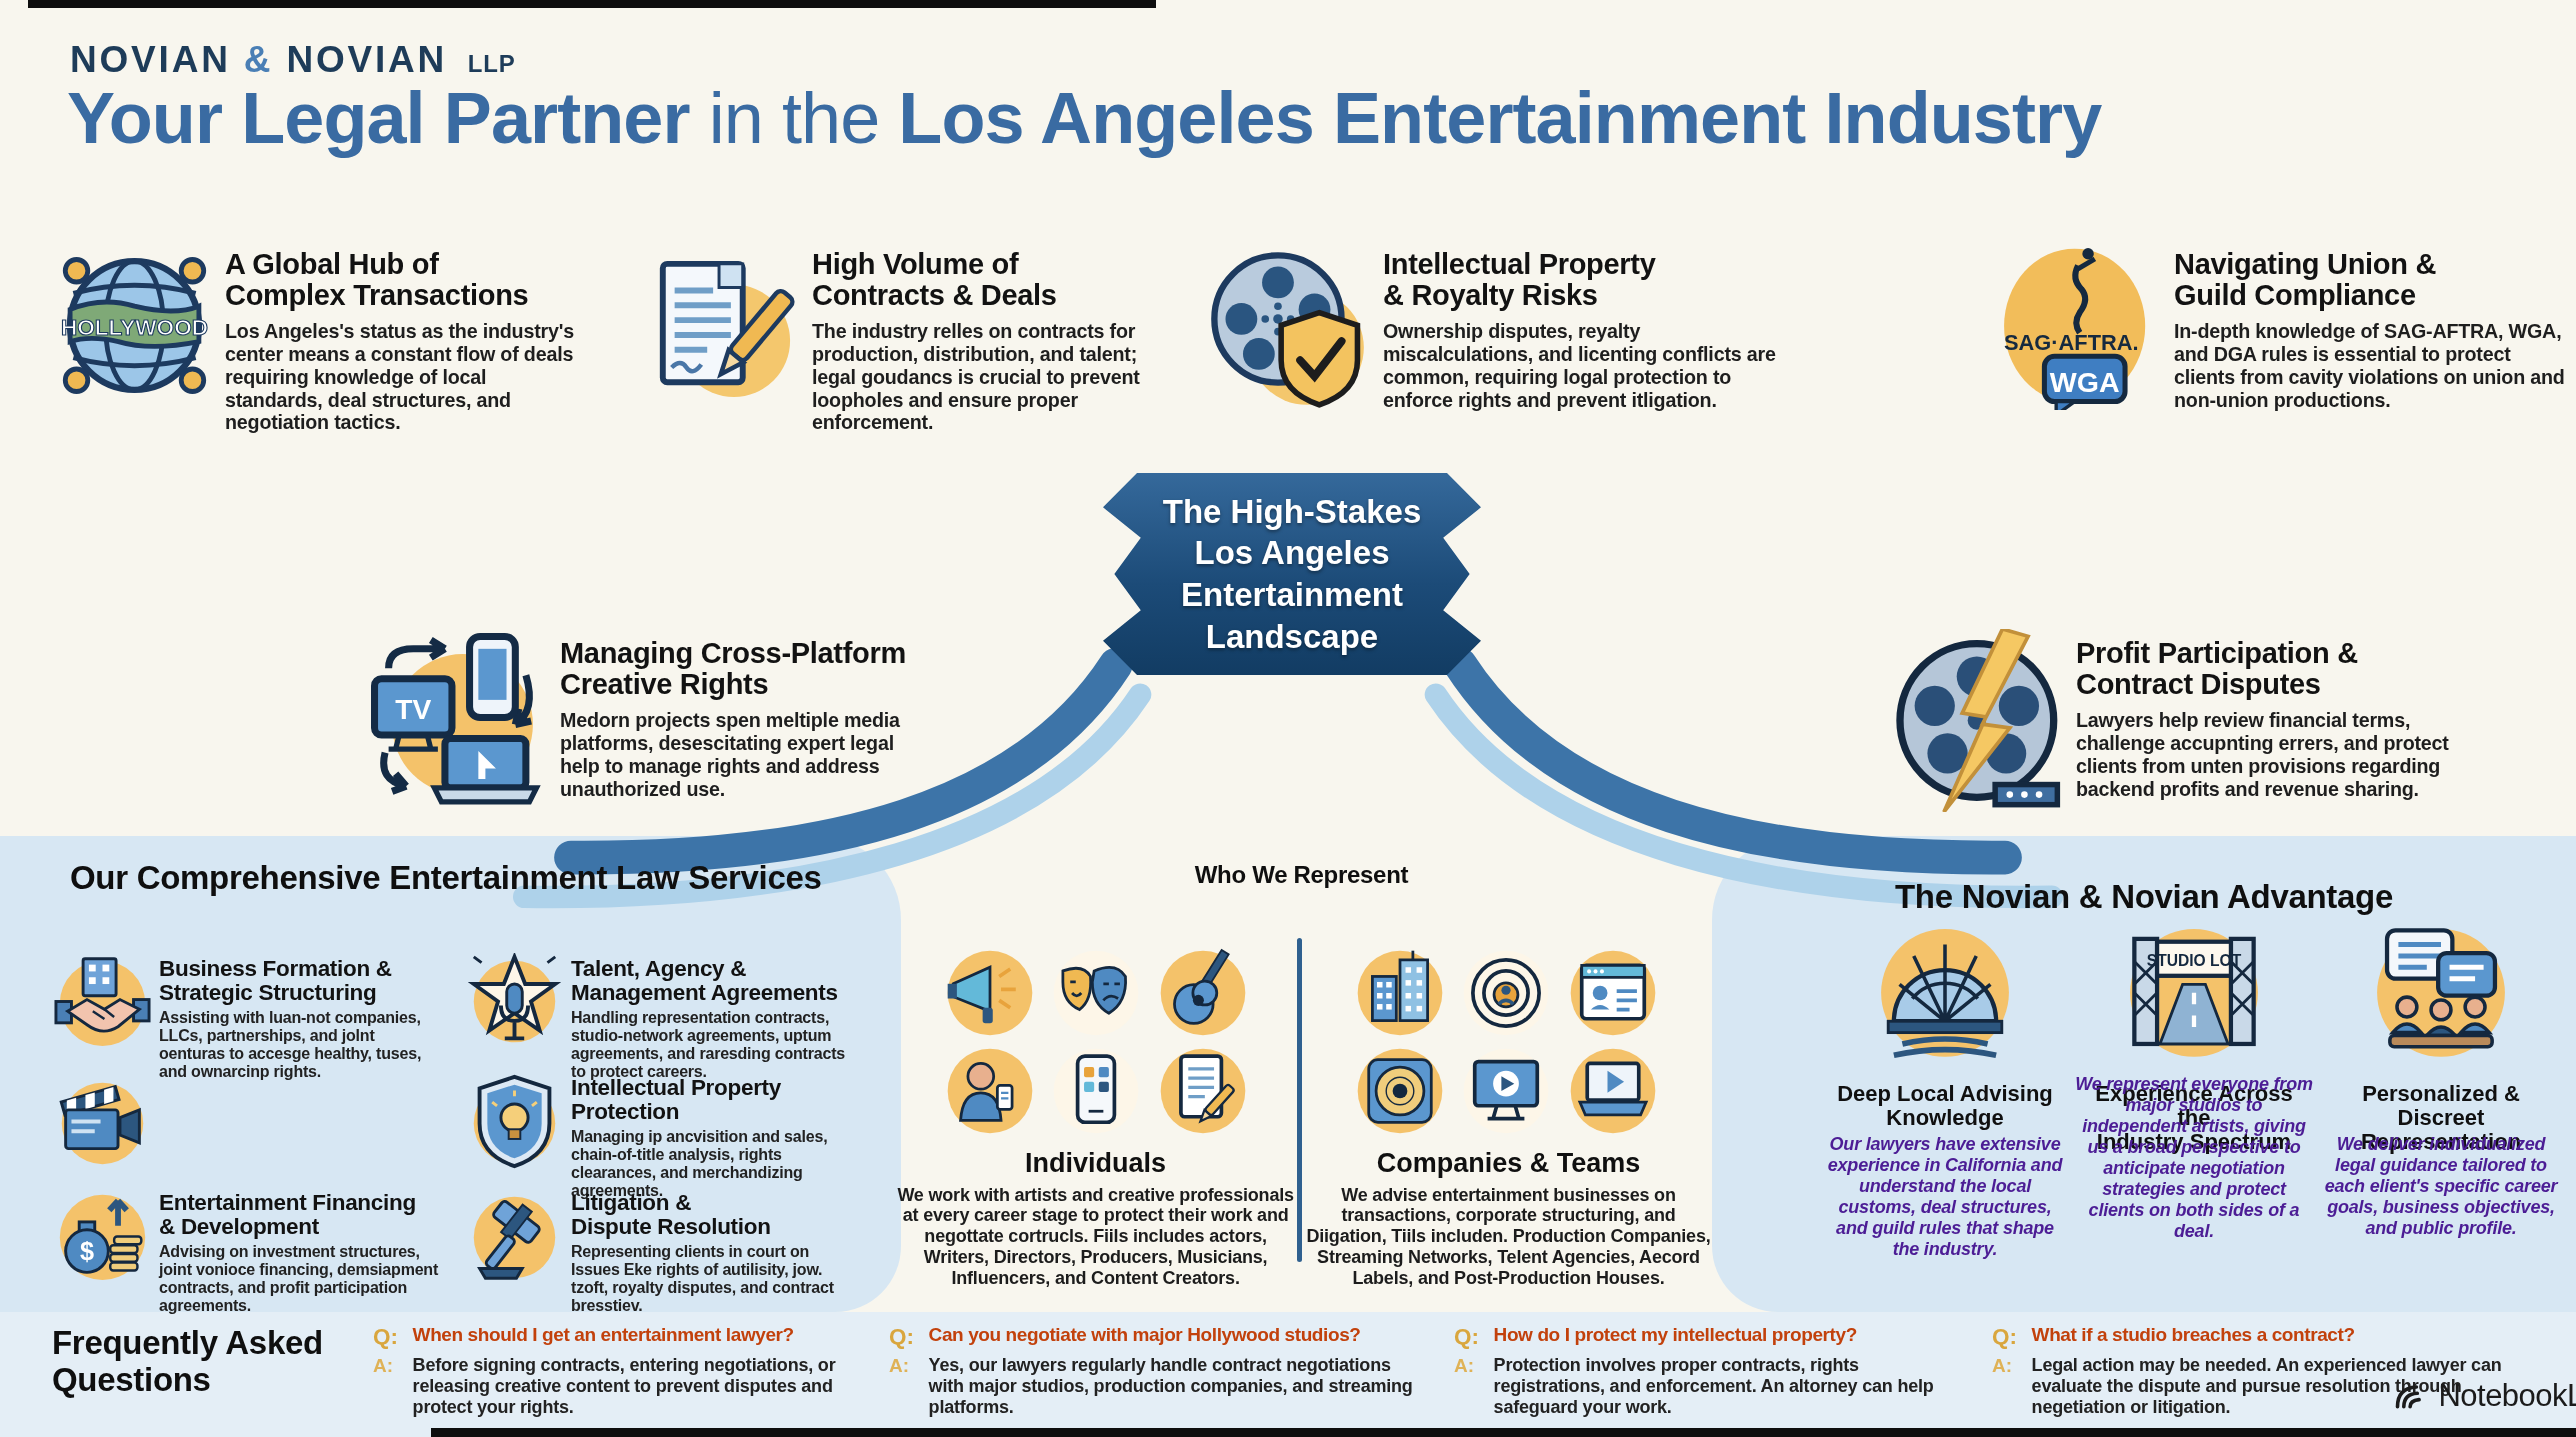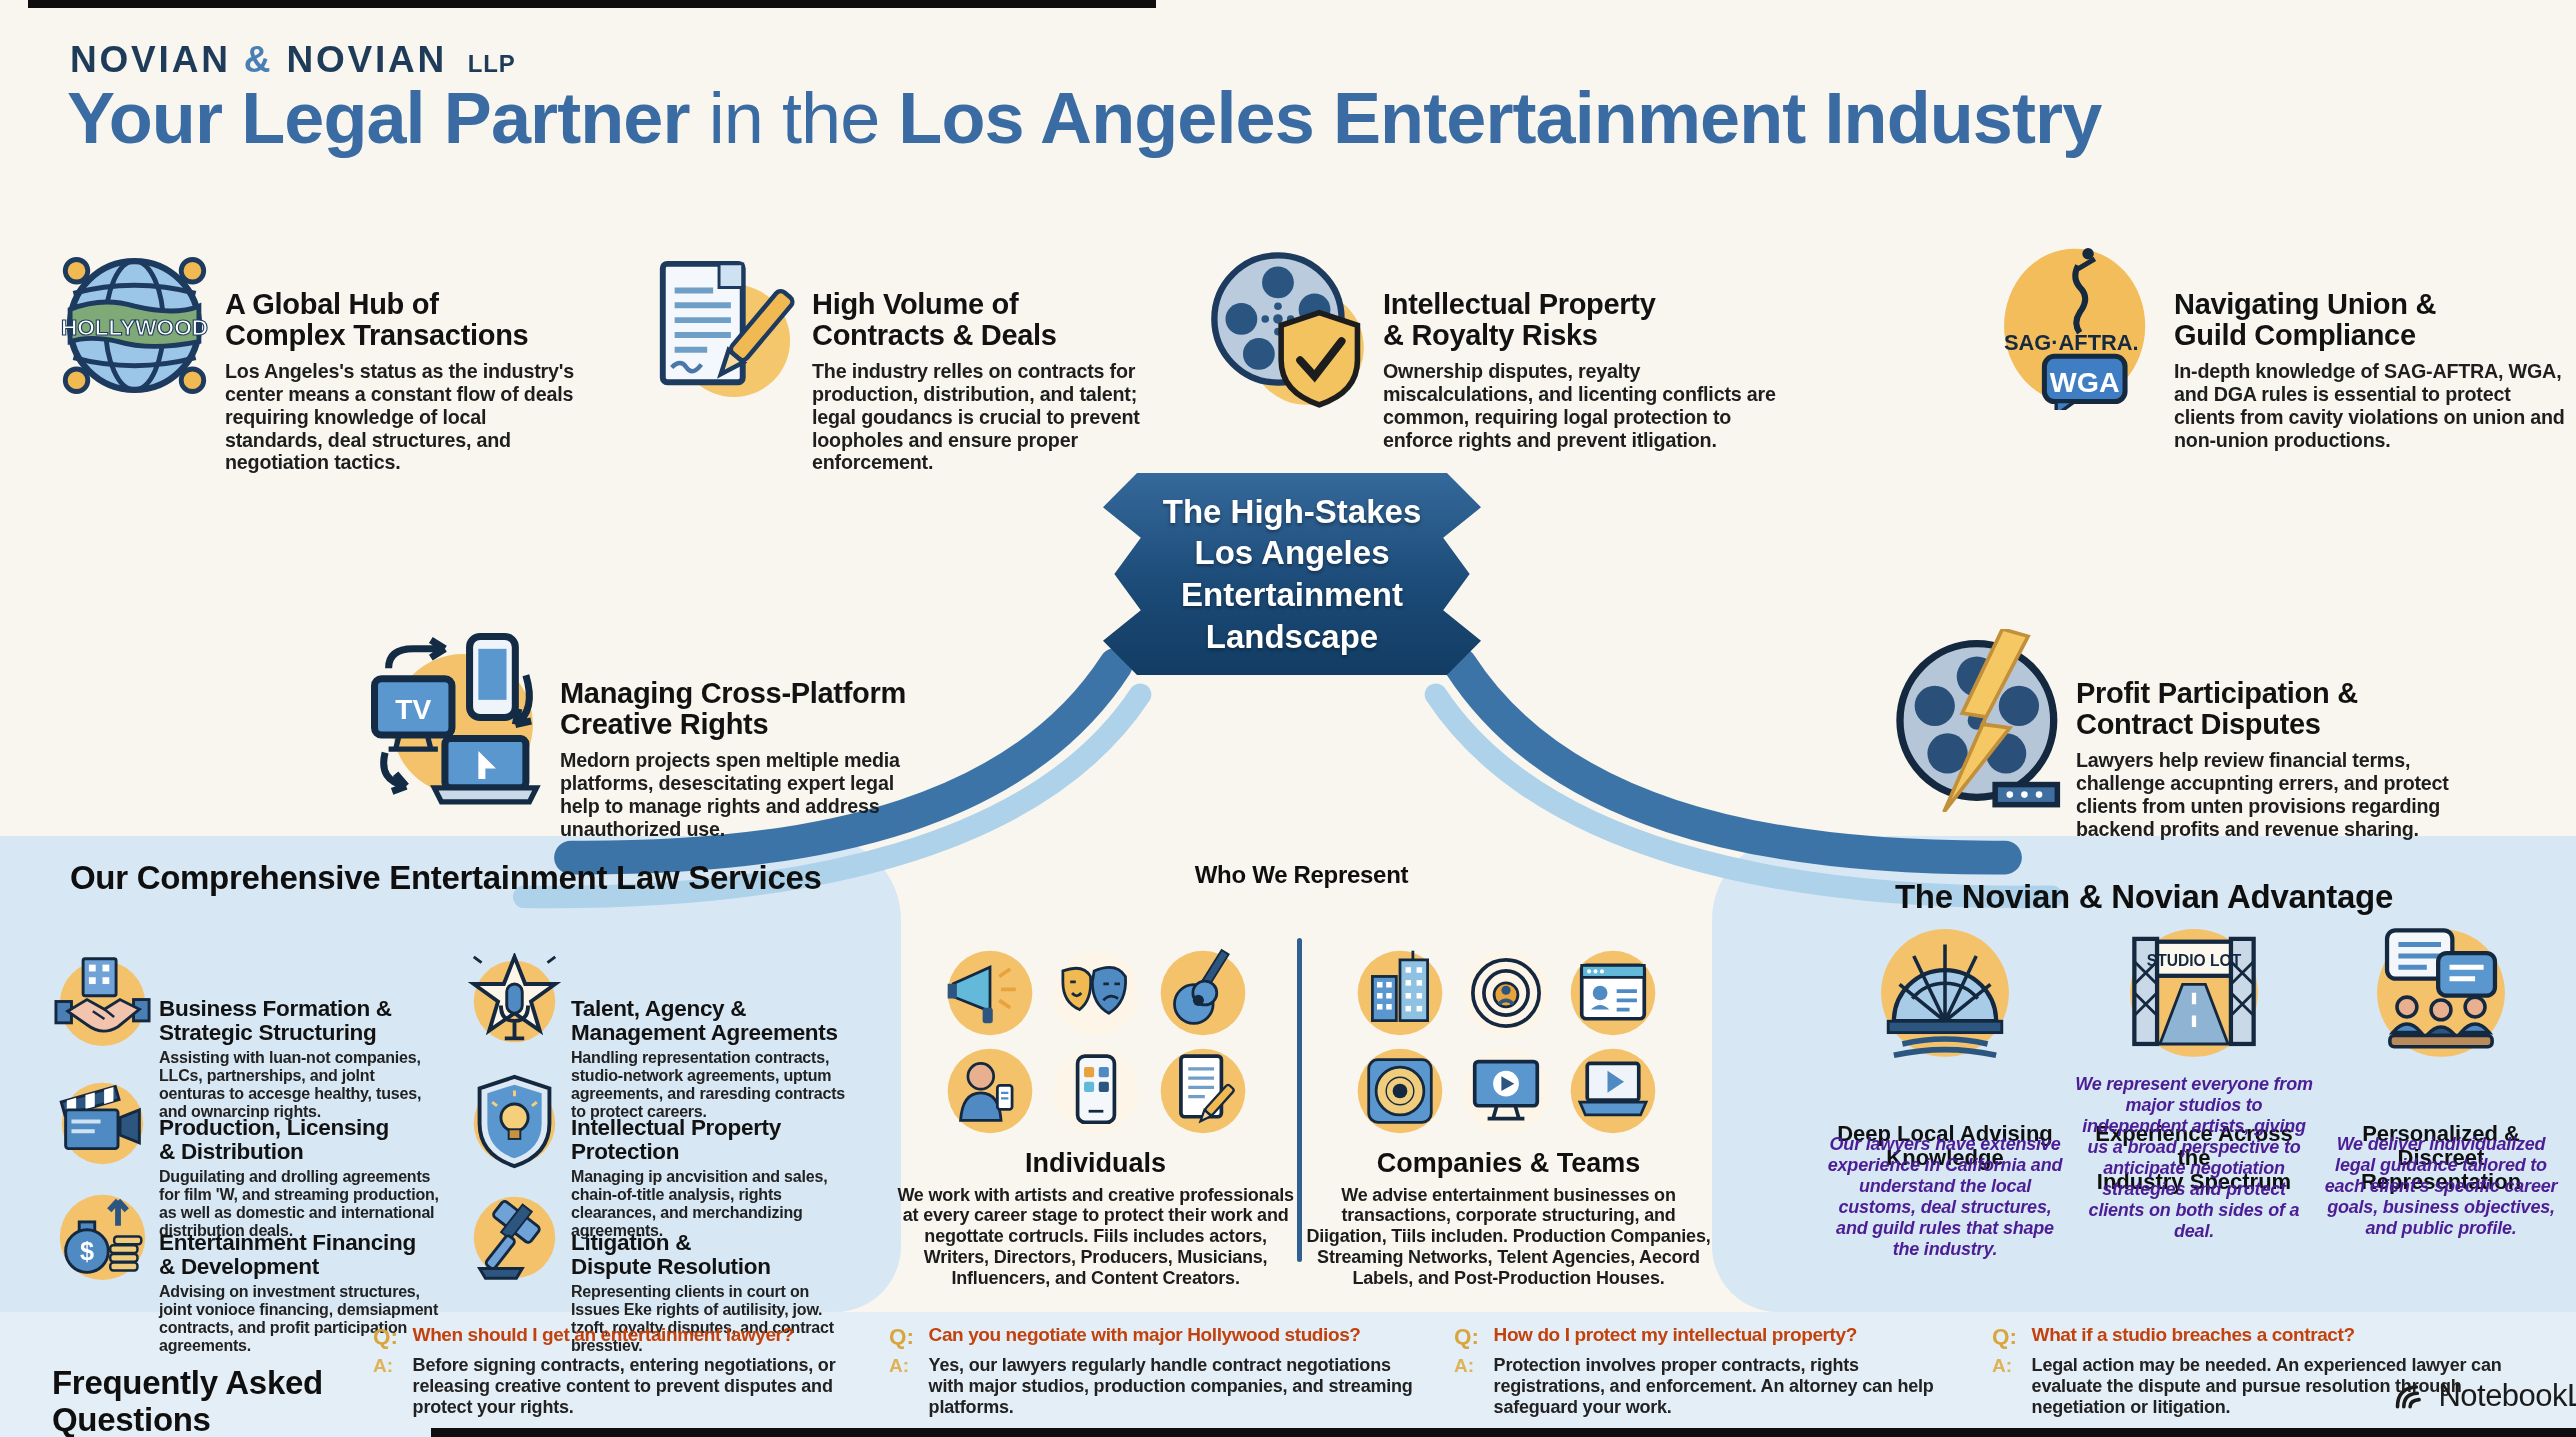--- a/index.html
+++ b/index.html
@@ -1,19 +1,19 @@
 <!DOCTYPE html>
 <html style="font-size:15px"><head>
 <meta charset="utf-8">
 <style>
   html,body{margin:0;padding:0;background:#f8f6ee;}
   #canvas{position:relative;width:2576px;height:1438px;overflow:hidden;background:#f8f6ee;
           font-family:"Liberation Sans",sans-serif;}
   .abs{position:absolute;}
-  .pre{white-space:pre-line;margin-top:40px;}
+  .pre{white-space:pre-line;}
   svg{display:block;width:100%;height:100%;}
   .z1{z-index:1}.z2{z-index:2}.z3{z-index:3}
   .brand{font-size:37px;font-weight:700;letter-spacing:2.8px;color:#1e3c59;}
   .brand .amp{color:#4a7fb5;}
   .brand .llp{font-size:24px;letter-spacing:0.9px;margin-left:7.5px;}
   .main-title{font-size:72px;color:#3a6ba2;letter-spacing:-0.9px;white-space:nowrap;}
   .tt-bold{font-weight:700;}
   .tt-mid{font-weight:400;margin:0 19px;}
   .ch-title{font-size:29px;font-weight:700;color:#121212;line-height:1.08;letter-spacing:-0.3px;}
   .ch-body{font-size:19.7px;font-weight:700;color:#1e1e1e;line-height:1.16;letter-spacing:-0.2px;margin-top:8.4px;}
@@ -245,25 +245,20 @@
         <rect x="8" y="22" width="58" height="14" fill="#2c567f" stroke="#14283f" stroke-width="3"></rect>
         <polygon points="14,22 24,22 20,36 10,36" fill="#ffffff"></polygon>
         <polygon points="34,22 44,22 40,36 30,36" fill="#ffffff"></polygon>
         <polygon points="54,22 64,22 60,36 50,36" fill="#ffffff"></polygon>
       </g>
       <rect x="12" y="38" width="54" height="40" rx="3" fill="#4f8ac2" stroke="#14283f" stroke-width="3"></rect>
       <path d="M18 50 H48 M18 60 H42" stroke="#cfe2f2" stroke-width="4"></path>
       <polygon points="68,46 88,38 88,72 68,64" fill="#2c567f" stroke="#14283f" stroke-width="3"></polygon>
     </svg>
   </div>
-  <div class="abs z3" style="left:159px;top:1076px;width:281px;">
-    <div class="sv-title pre">Production, Licensing
-&amp; Distribution</div>
-    <div class="sv-body">Duguilating and drolling agreements for film 'W, and streaming production, as well as domestic and international distribution deals.</div>
-  </div>
 
   <div class="abs z3" style="left:466px;top:1073px;width:97px;height:97px;">
     <svg viewBox="0 0 100 100">
       <circle cx="50" cy="52" r="42" fill="#f4c26a"></circle>
       <path d="M50 4 L86 16 V52 Q86 84 50 96 Q14 84 14 52 V16 Z" fill="#dce9f5" stroke="#14283f" stroke-width="4"></path>
       <path d="M50 12 L78 21 V52 Q78 78 50 88 Q22 78 22 52 V21 Z" fill="#5b97cf"></path>
       <circle cx="50" cy="46" r="14" fill="#f5cf7a" stroke="#14283f" stroke-width="3"></circle>
       <rect x="44" y="58" width="12" height="10" fill="#c8913f" stroke="#14283f" stroke-width="2"></rect>
       <path d="M50 24 V18 M32 34 L27 30 M68 34 L73 30" stroke="#f5cf7a" stroke-width="3"></path>
     </svg>

